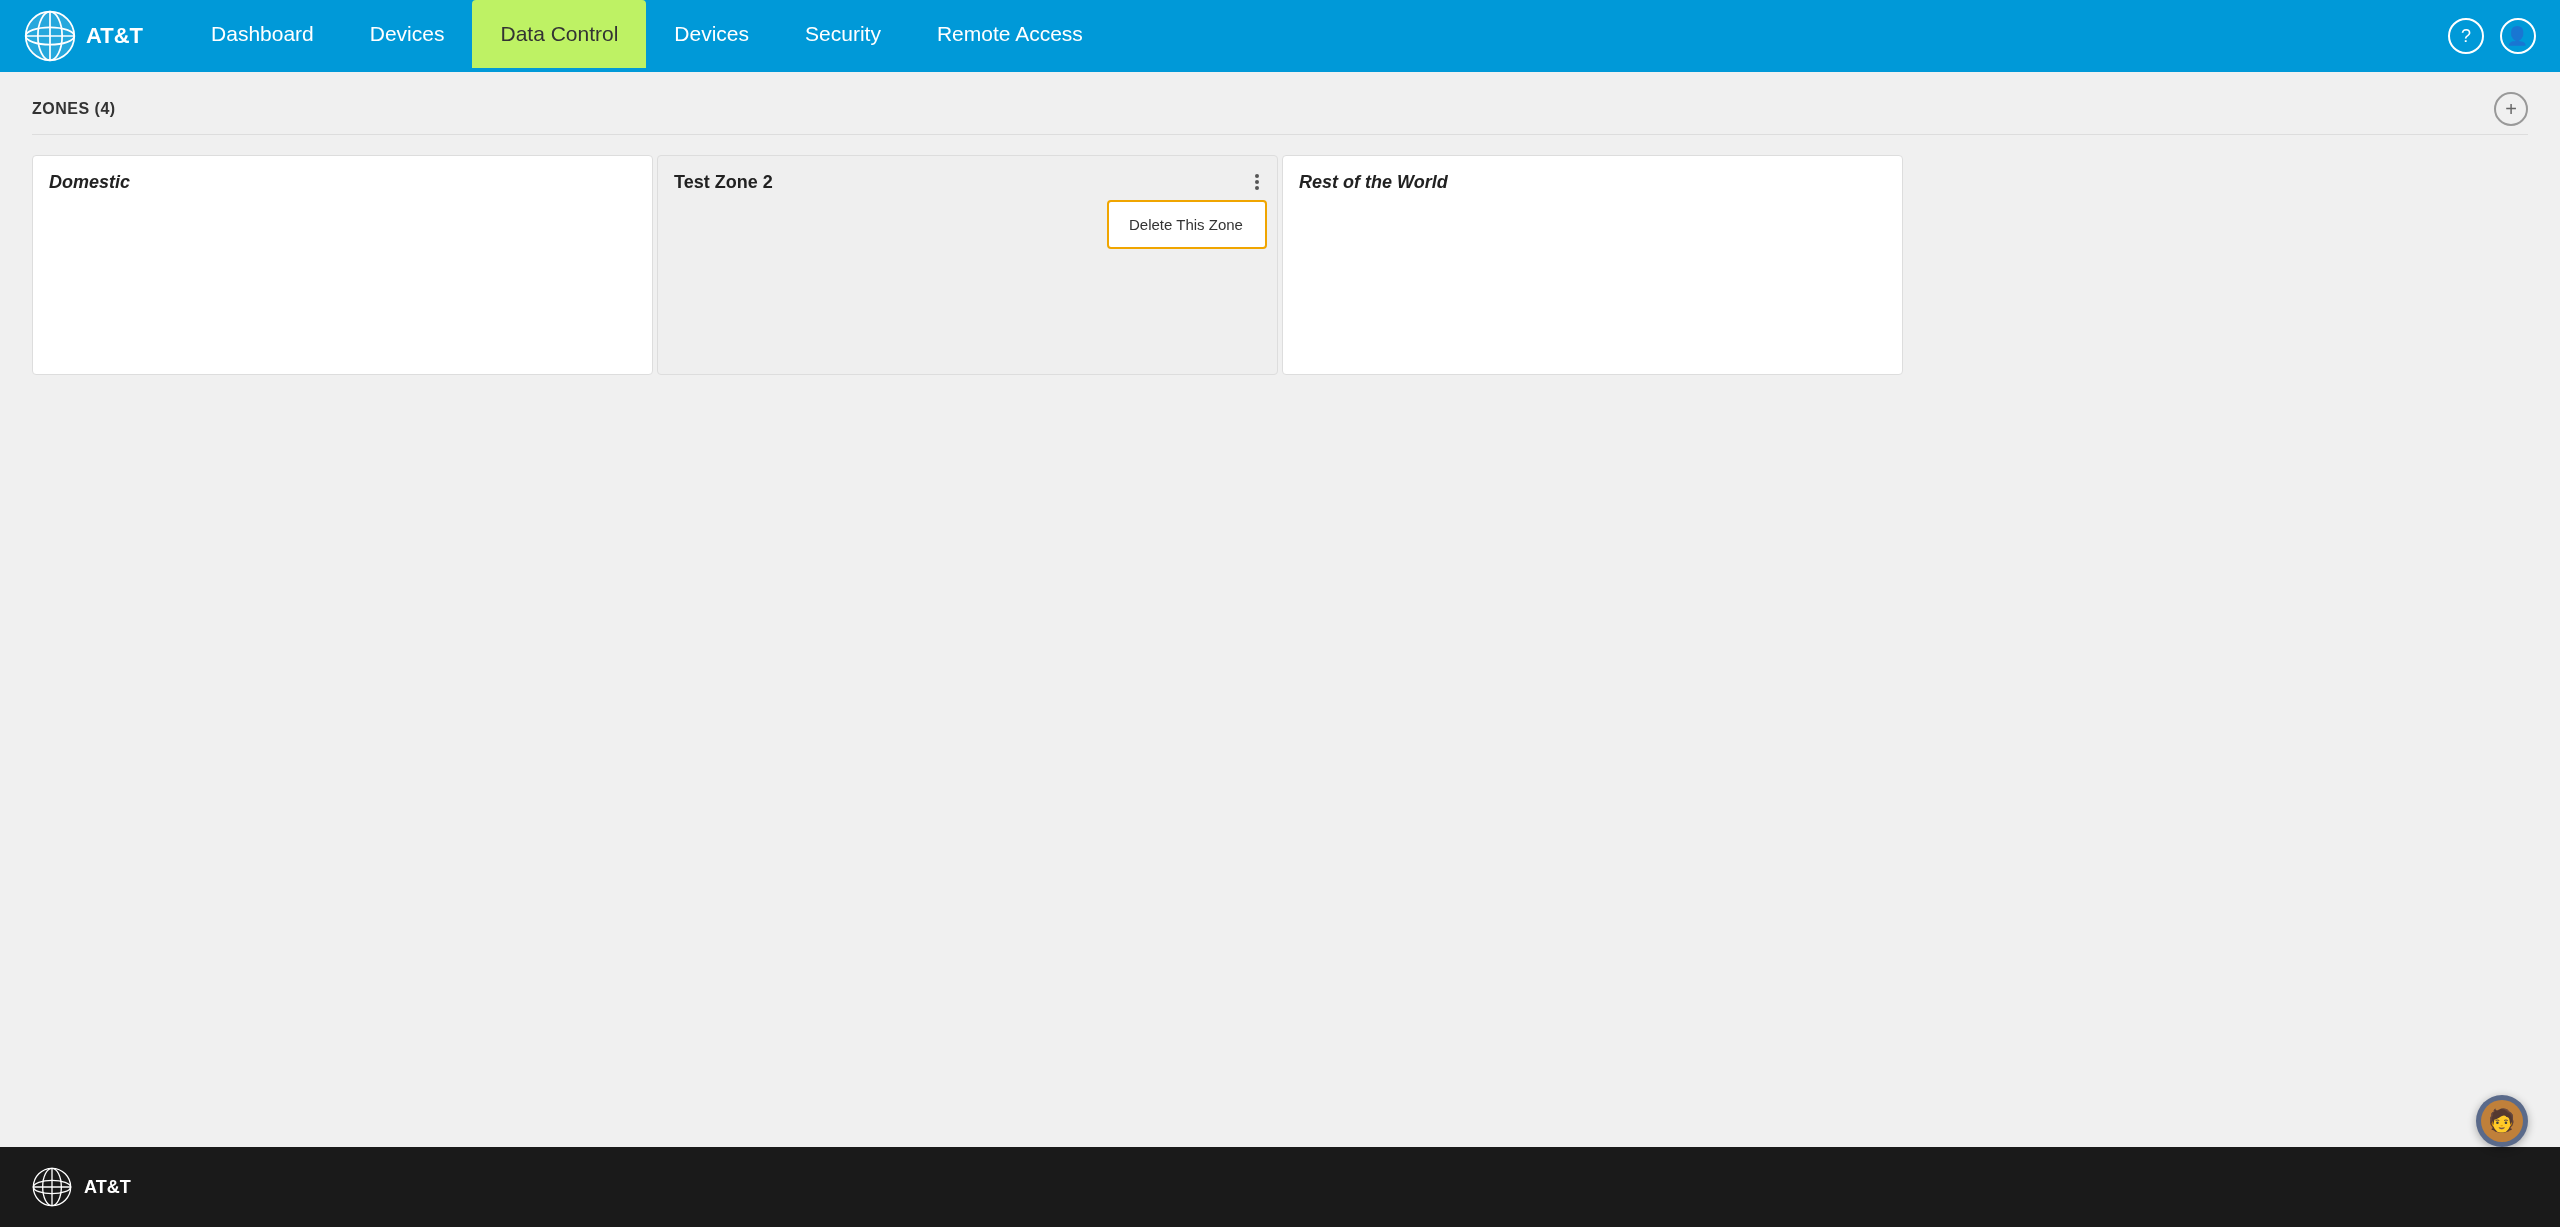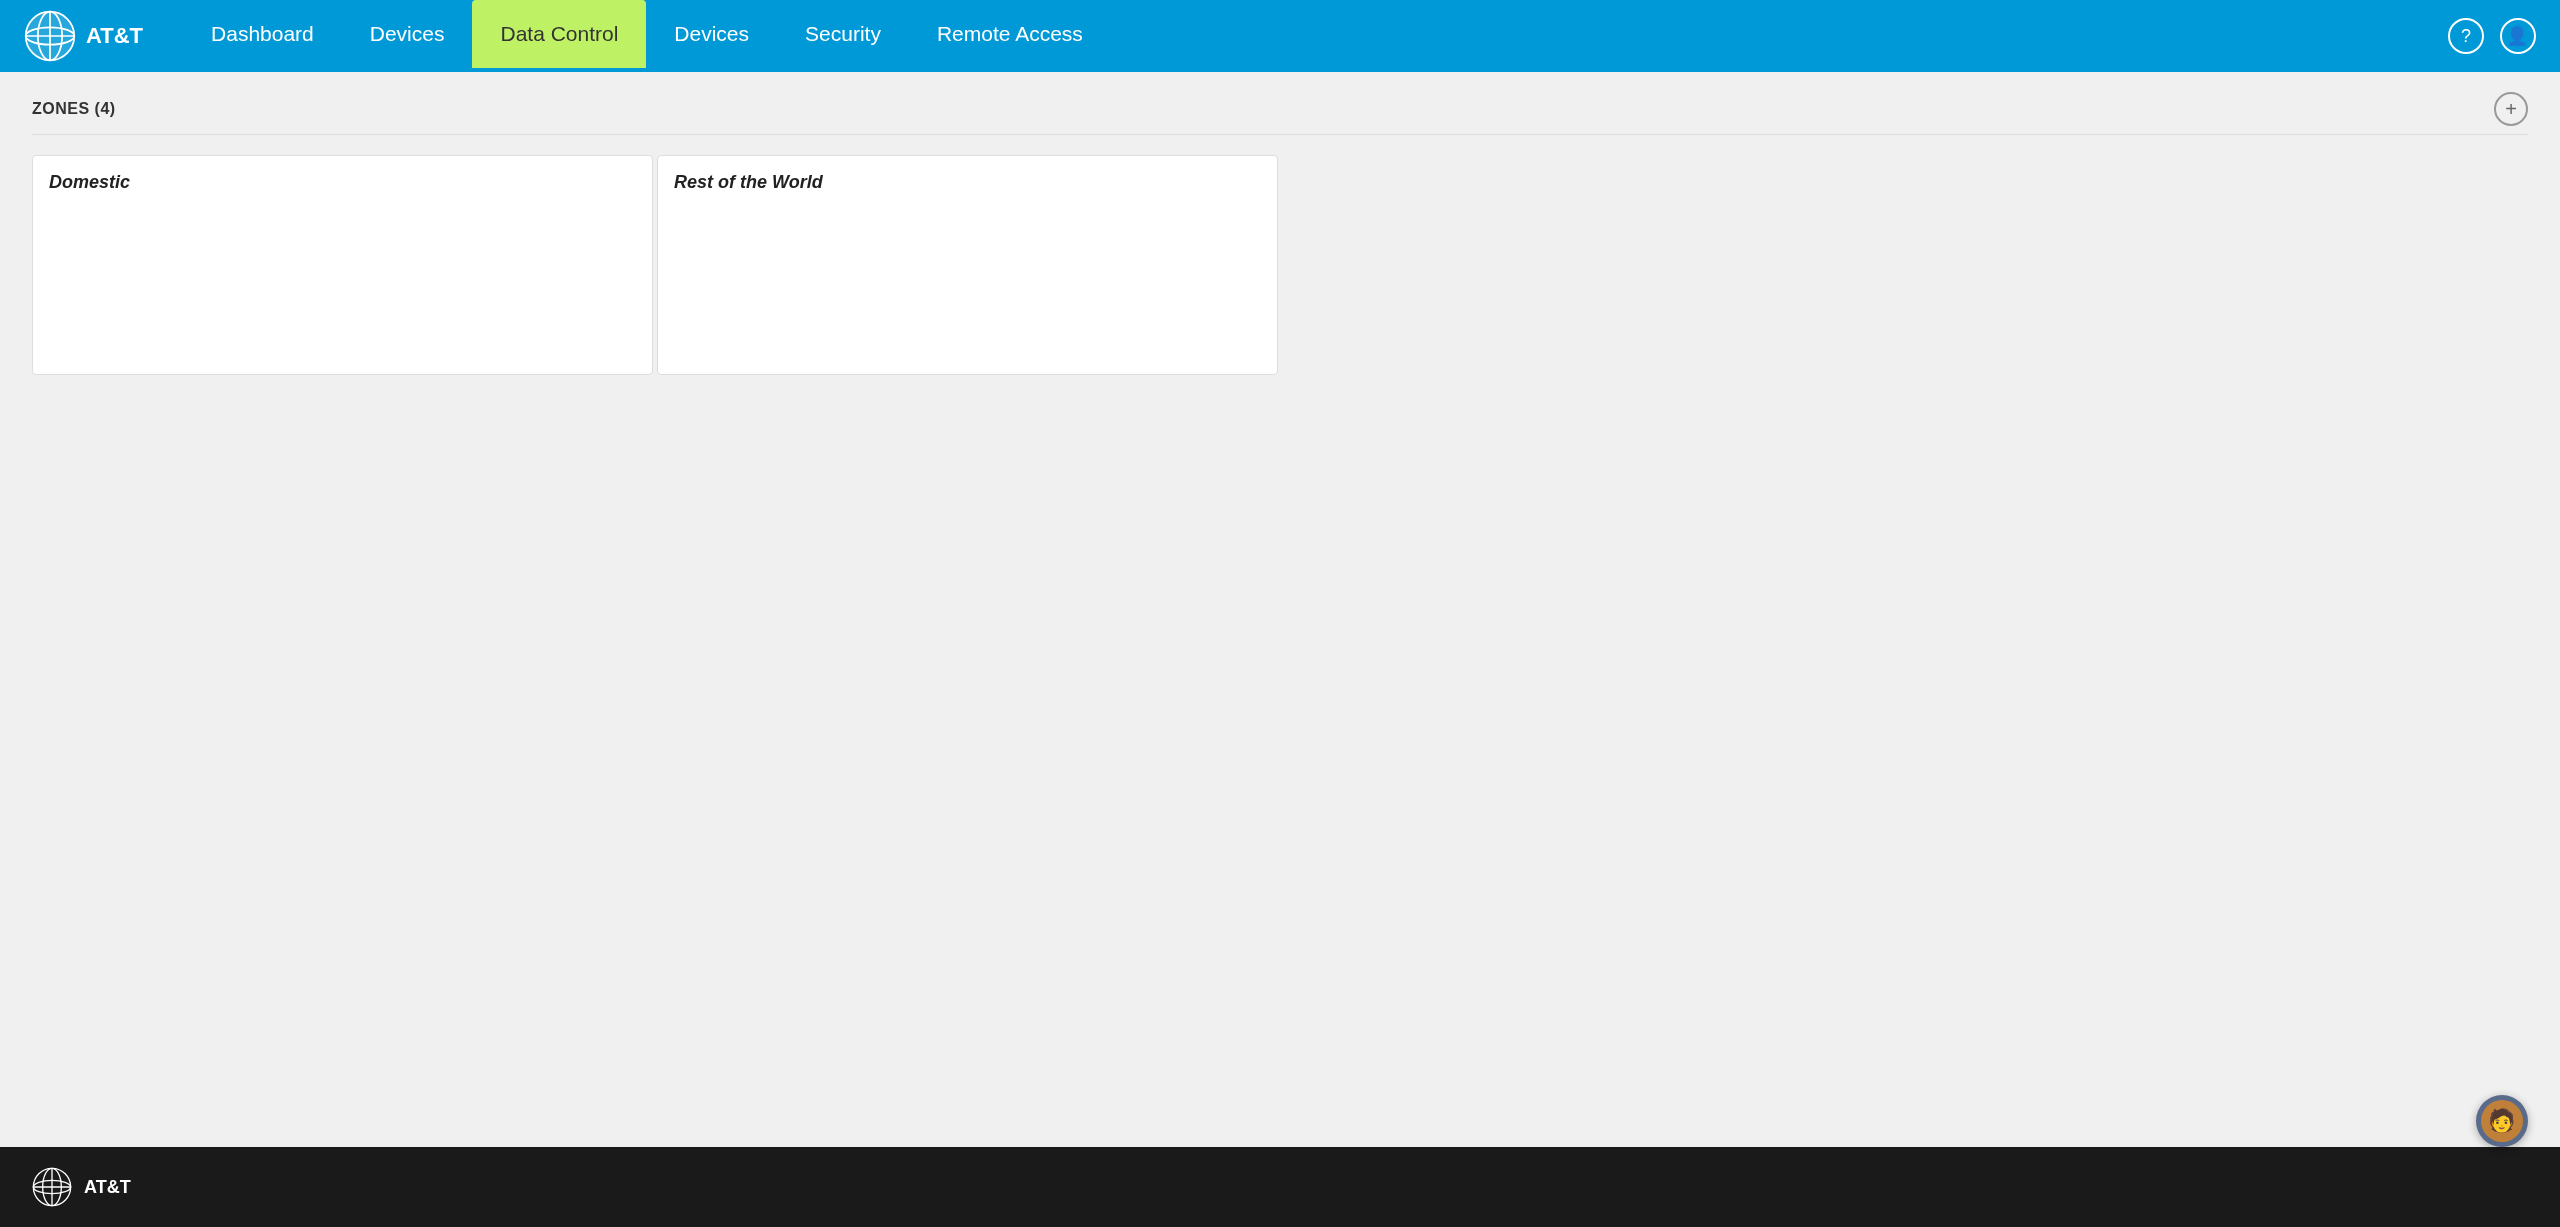--- a/index.html
+++ b/index.html
@@ -262,20 +262,31 @@
     <button class="add-zone-btn">
       <span>+</span>
     </button>
   </div>
 
   <div class="zones-grid">
 
   <div class="zone-card">
         <div class="zone-card-title">Domestic</div>
       </div>
+      <div class="zone-card active-menu">
+        <div class="zone-card-title no-italic">Test Zone 2</div>
+        <div class="zone-menu-btn">
+          <div class="dot"></div>
+          <div class="dot"></div>
+          <div class="dot"></div>
+        </div>
+        <div class="context-menu">
+          <div class="context-menu-item">Delete This Zone</div>
+        </div>
+      </div>
       <div class="zone-card">
         <div class="zone-card-title">Rest of the World</div>
       </div>
     </div>
 </main>
 
 <footer class="footer">
   <svg width="40" height="40" viewBox="0 0 60 60" xmlns="http://www.w3.org/2000/svg">
     <circle cx="30" cy="30" r="28" fill="none" stroke="white" stroke-width="2"></circle>
     <ellipse cx="30" cy="30" rx="14" ry="28" fill="none" stroke="white" stroke-width="2"></ellipse>

